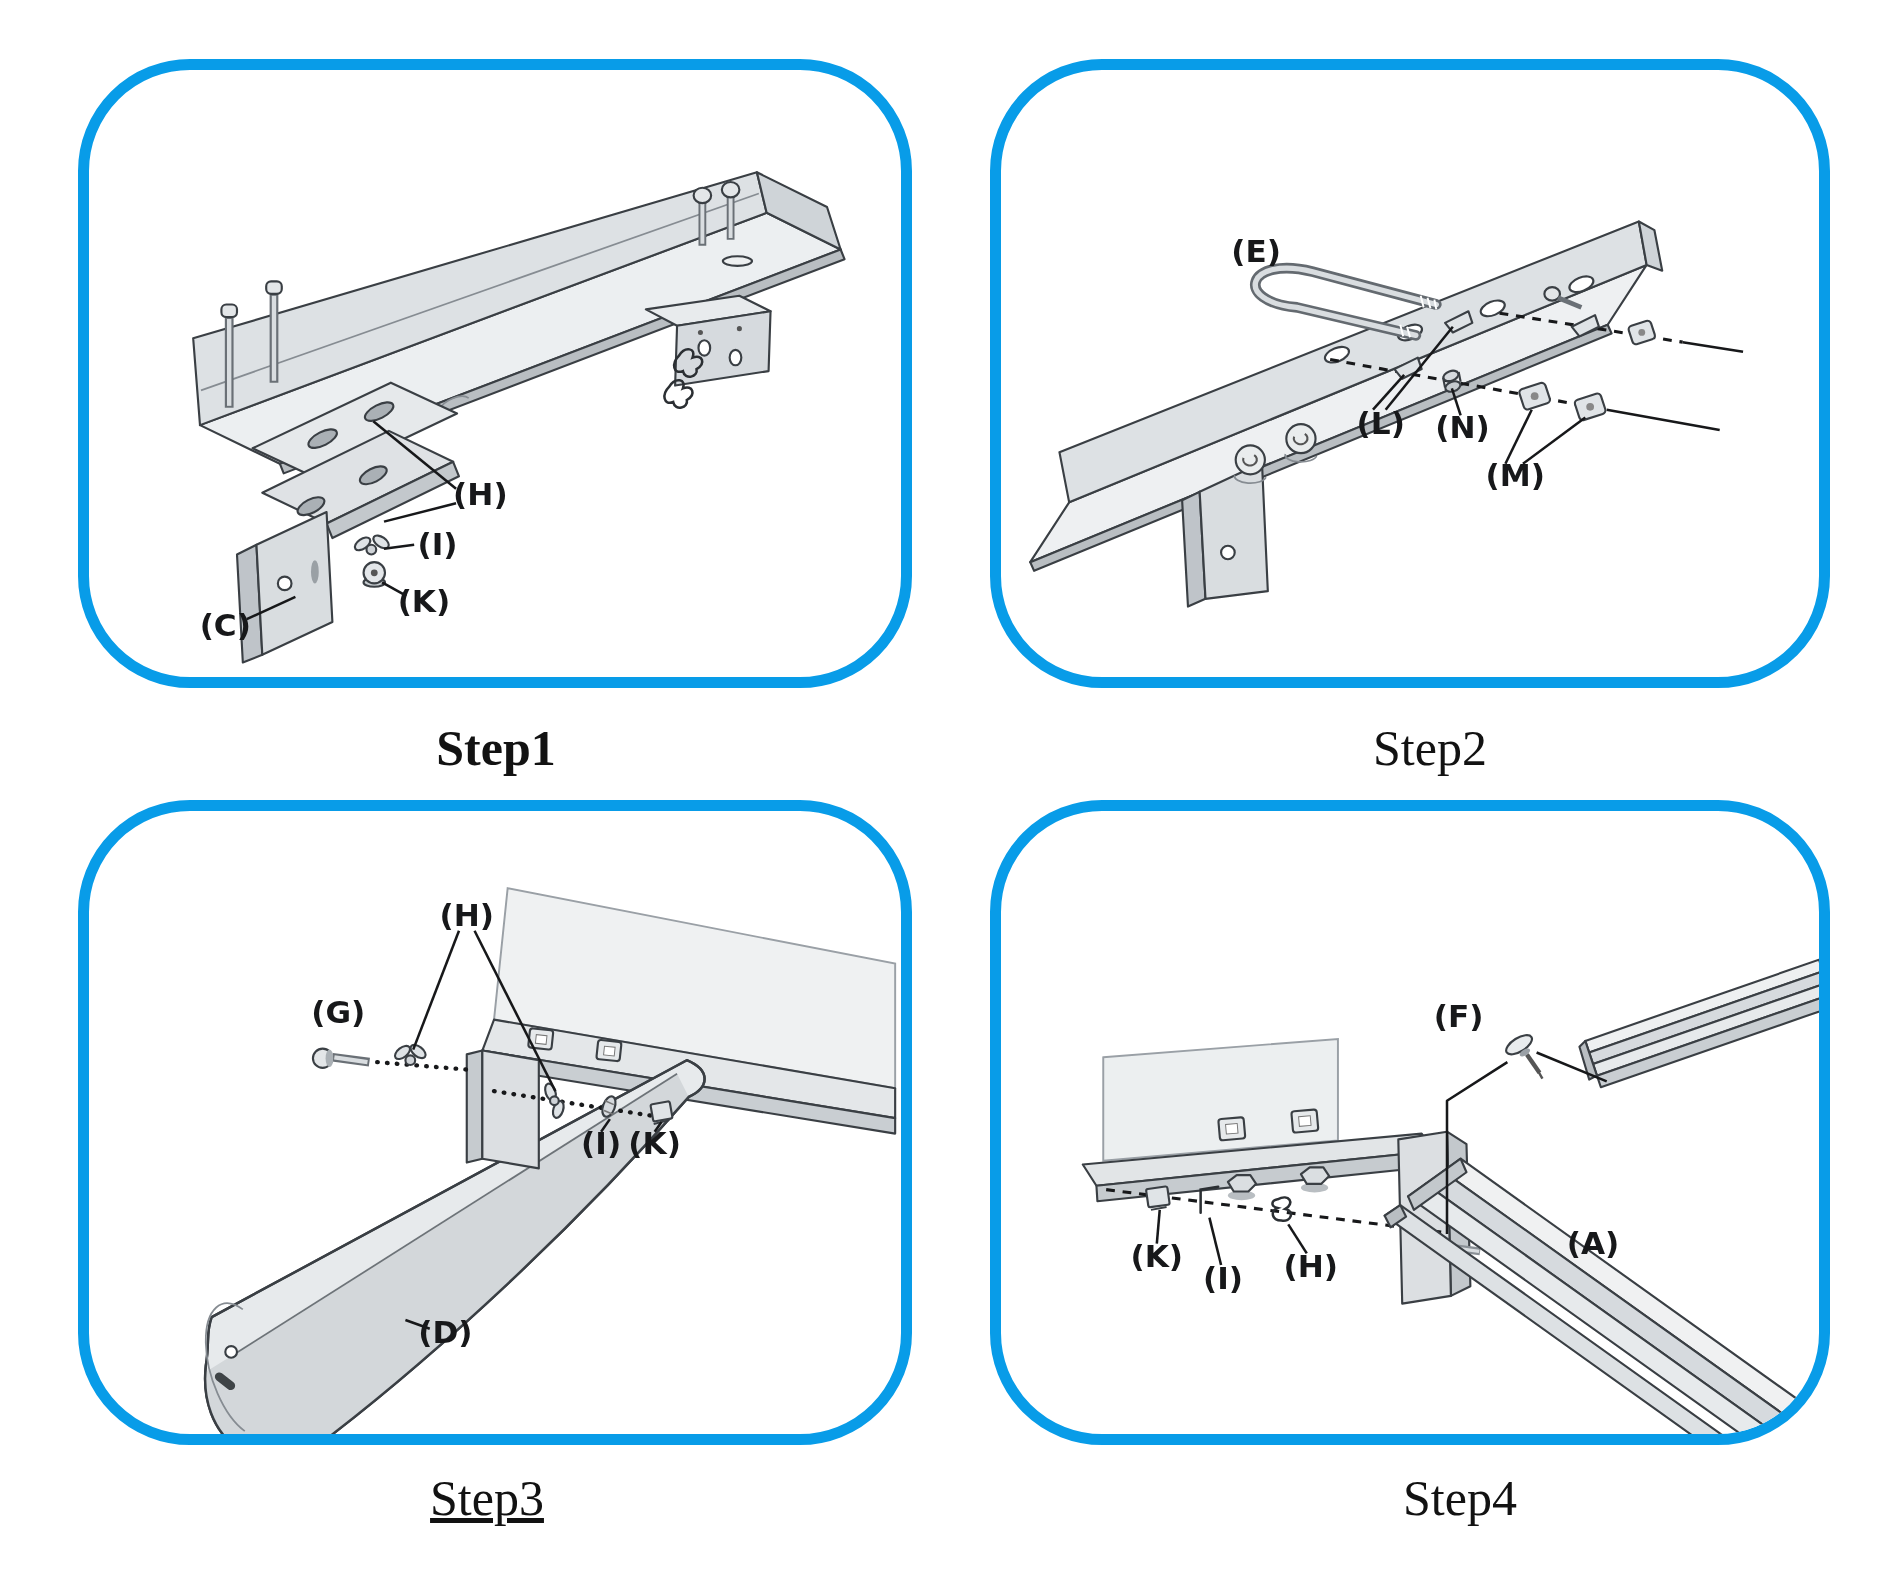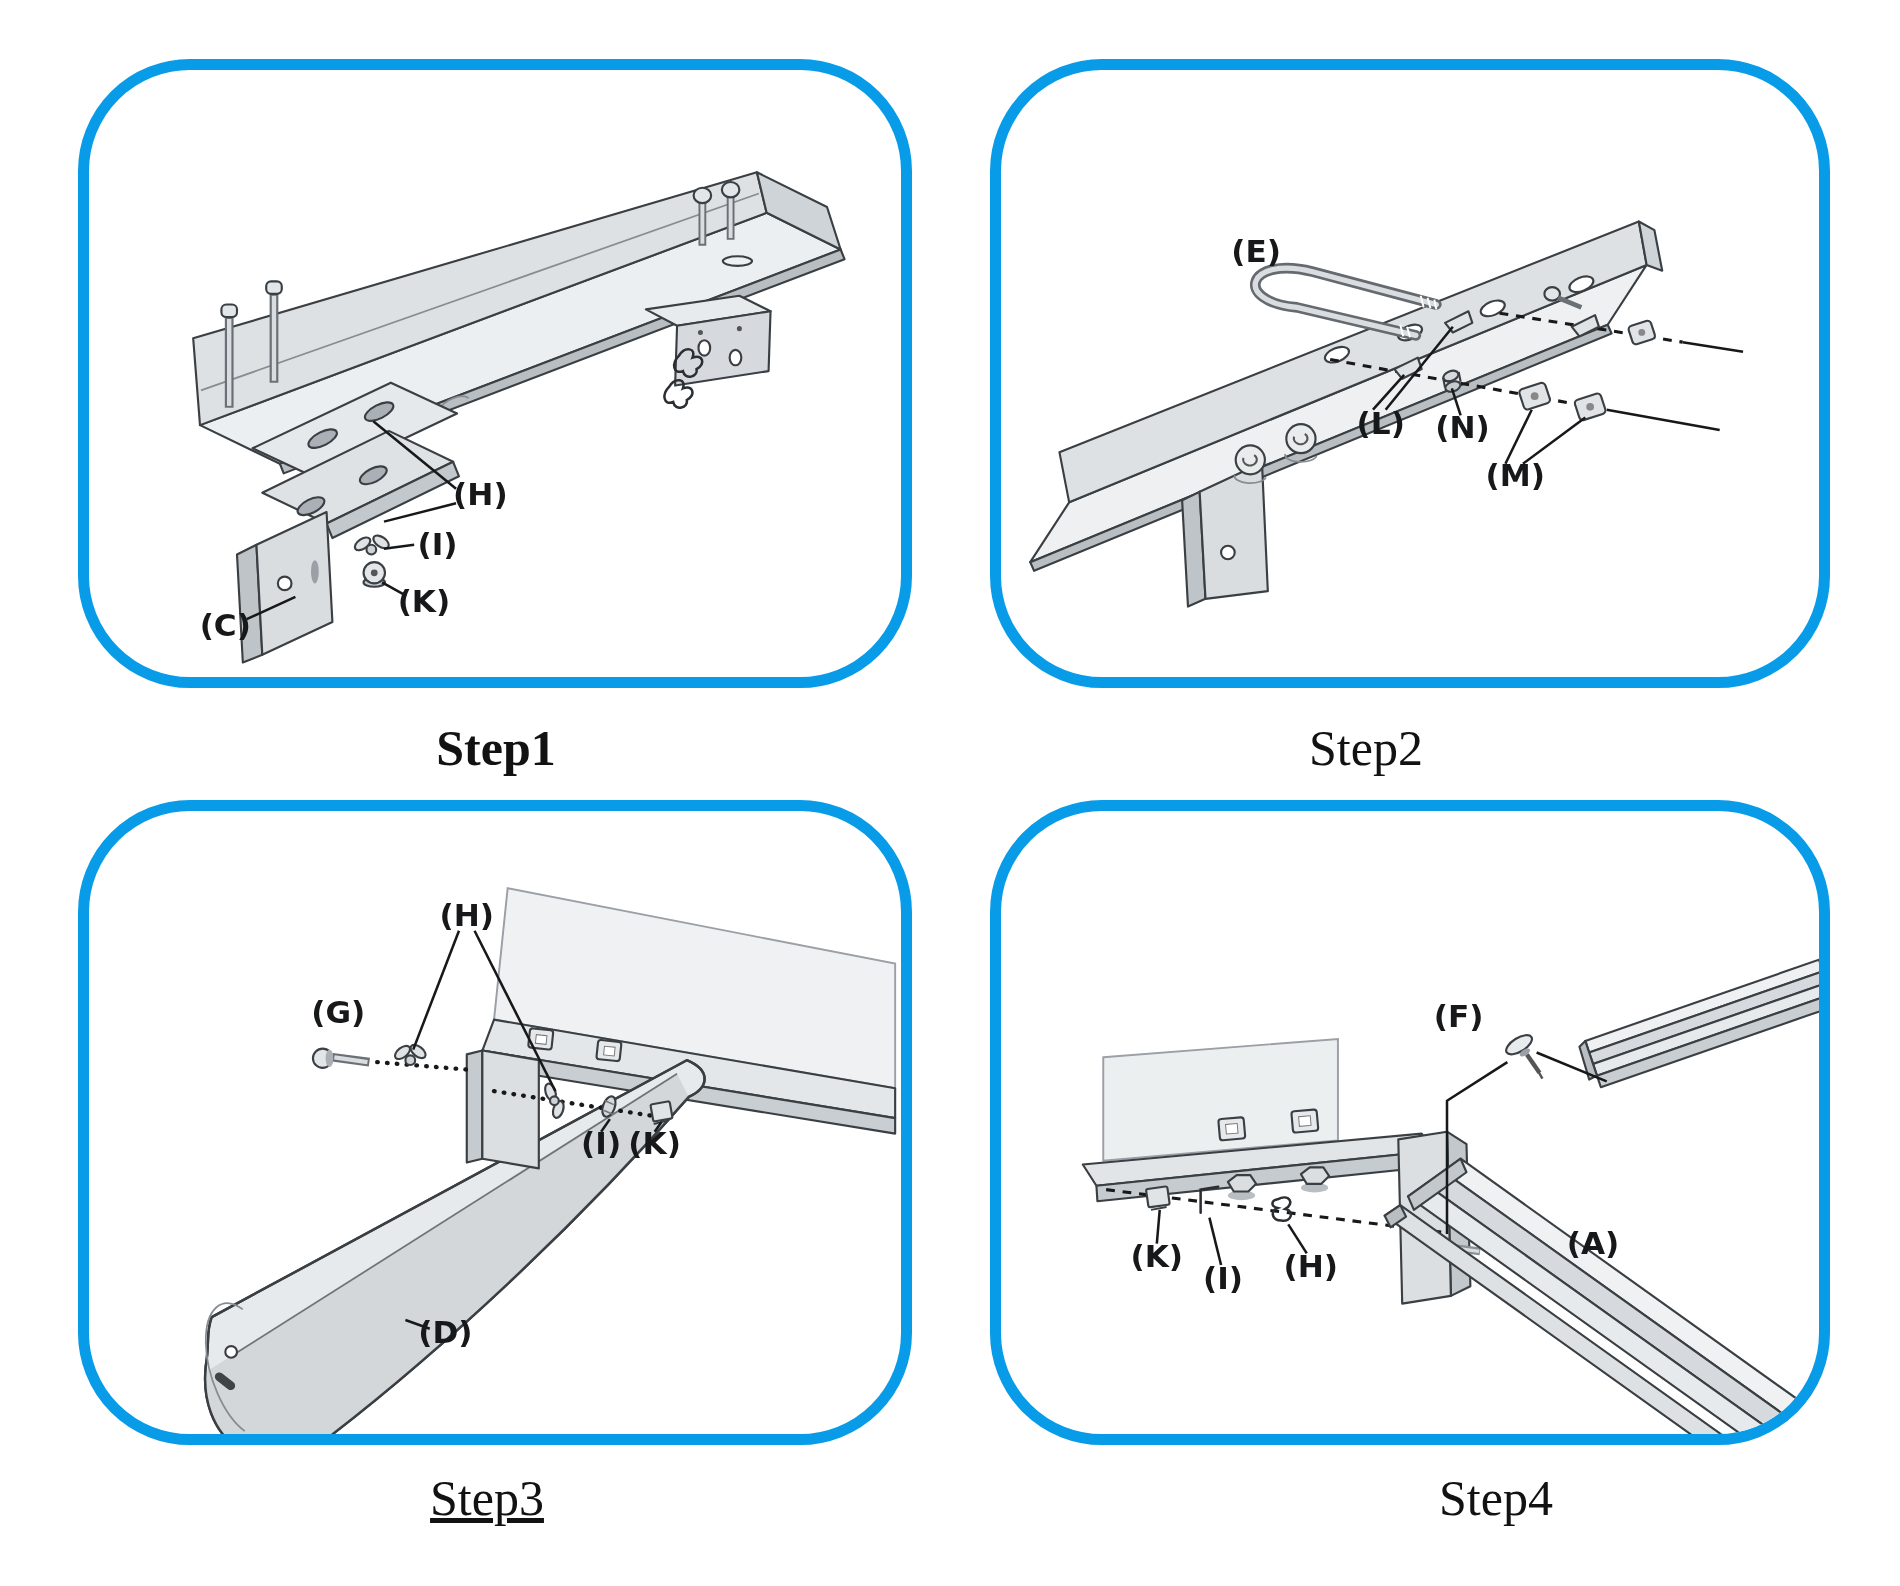--- a/index.html
+++ b/index.html
@@ -7,22 +7,22 @@
         font-family:"Liberation Sans",sans-serif;}
   .panel{position:absolute;border:11px solid var(--accent,#089ce8);border-radius:112px;
          background:#fff;box-sizing:border-box;overflow:hidden;}
   #panel1{left:78px;top:59px;width:834px;height:629px;}
   #panel2{left:990px;top:59px;width:840px;height:629px;}
   #panel3{left:78px;top:800px;width:834px;height:645px;}
   #panel4{left:990px;top:800px;width:840px;height:645px;}
   .caption{position:absolute;transform:translate(-50%,-50%);
            font-family:"Liberation Serif","DejaVu Serif",serif;
            font-size:50px;color:#121212;white-space:nowrap;}
-  #cap1{left:496px;top:748px;font-weight:bold;} #cap2{left:1366px;top:748px;}
-  #cap3{left:487px;top:1498px;text-decoration:underline;} #cap4{left:1460px;top:1498px;margin-left:36px;}
+  #cap1{left:496px;top:748px;font-weight:bold;} #cap2{left:1430px;top:748px;}
+  #cap3{left:487px;top:1498px;text-decoration:underline;} #cap4{left:1460px;top:1498px;}
   svg{width:100%;height:100%;display:block;}
   svg text{font-family:"DejaVu Sans",sans-serif;font-size:32px;font-weight:600;fill:#17181a;
            text-anchor:middle;}
   .o{stroke:#3a3f44;stroke-width:2.2;stroke-linejoin:round;}
   .soft{stroke:#868c92;stroke-width:1.8;fill:none;}
   .ld{stroke:#17181a;stroke-width:2.6;fill:none;stroke-linejoin:round;}
   .dash{stroke:#17181a;stroke-width:3.2;fill:none;stroke-dasharray:9 8;}
   .dot{stroke:#17181a;stroke-width:4.5;fill:none;stroke-dasharray:0.6 9.5;stroke-linecap:round;}
   .sq{stroke:#2b2f33;stroke-width:2.6;fill:none;stroke-linecap:round;}
 </style>

